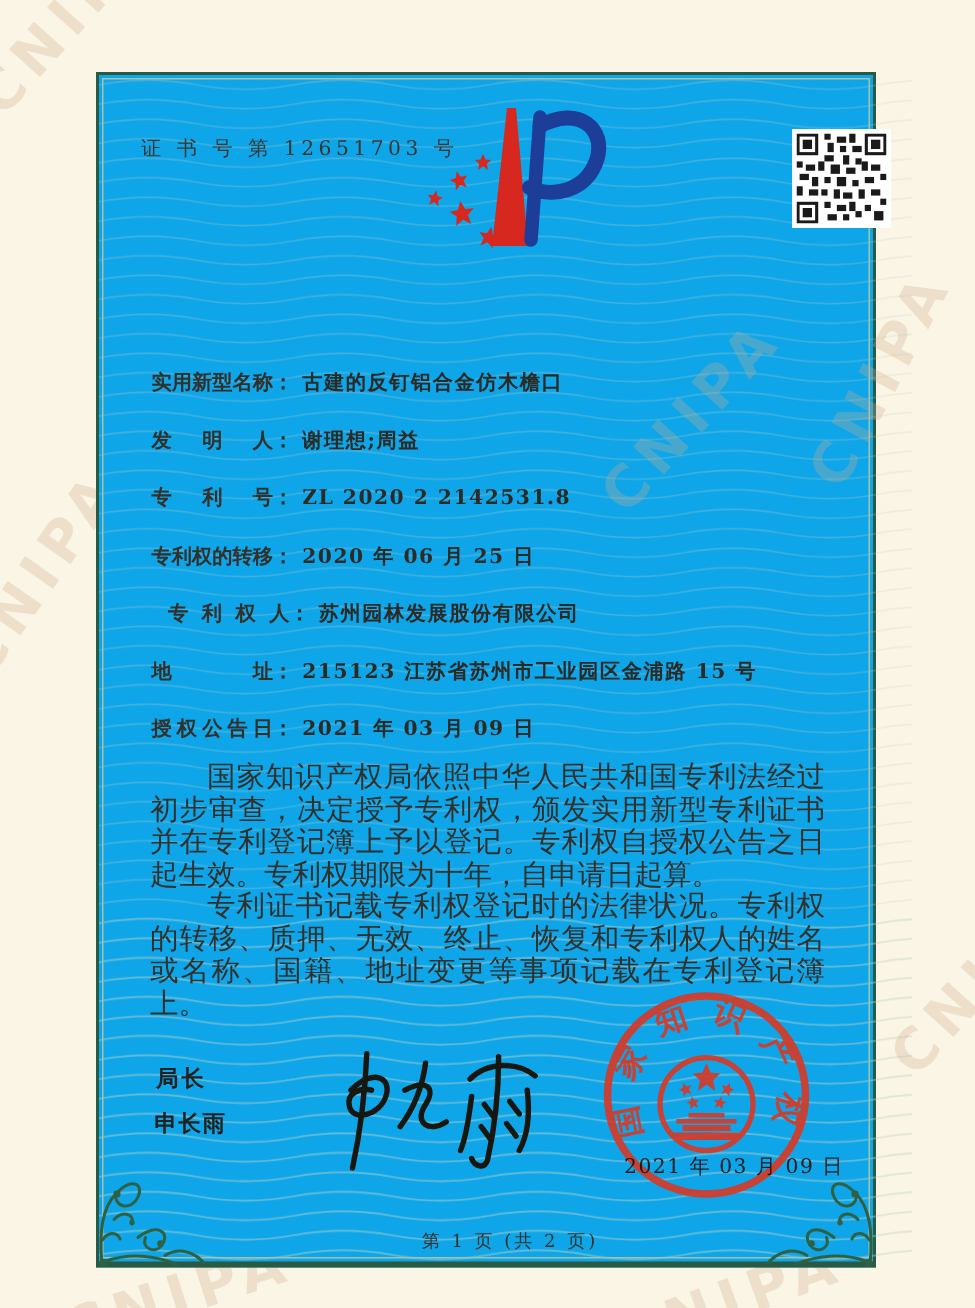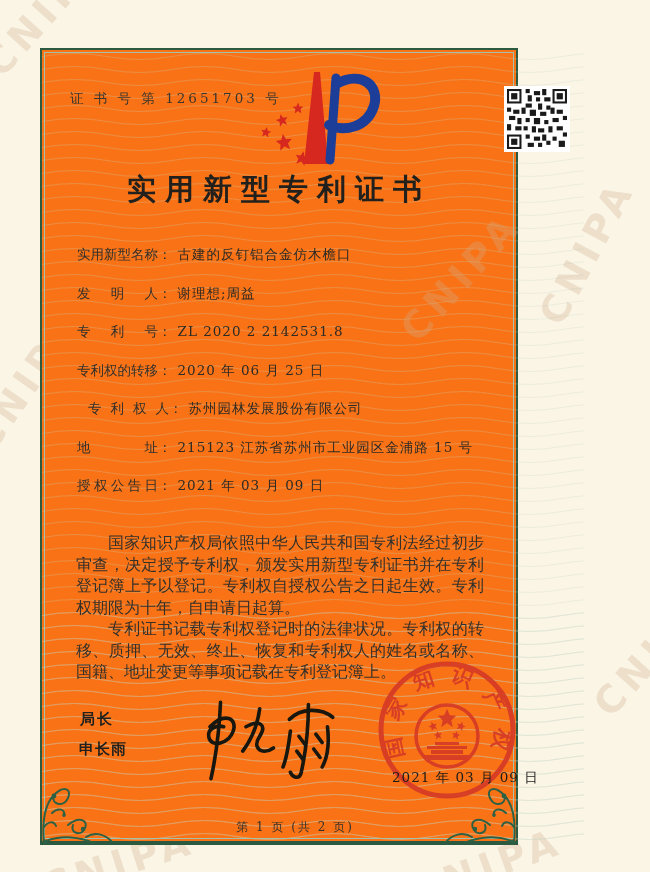--- a/index.html
+++ b/index.html
@@ -13,55 +13,55 @@
   
   .wm{
     position:absolute;z-index:1;
     font-family:"DejaVu Sans","Liberation Sans",sans-serif;
     font-weight:bold;font-size:38px;letter-spacing:6px;
     color:rgba(206,173,139,0.30);
     white-space:nowrap;pointer-events:none;
   }
   
   .cert-frame{
-    position:absolute;left:40px;top:48px;width:478px;height:797px;
+    position:absolute;left:64px;top:48px;width:520px;height:797px;
     border:2px solid #2b5a41;border-bottom-width:4px;
     box-sizing:border-box;z-index:2;
-    background:#f97316;
+    background:#0ea5e9;
   }
   .inner-line{
     position:absolute;left:2px;top:2px;right:2px;bottom:2px;
     border:1px solid #a3c2ab;pointer-events:none;
   }
   .guilloche{position:absolute;inset:0;pointer-events:none;opacity:.55;}
   
   .cert-no{
     position:absolute;left:28px;top:40px;
     font-size:13.5px;letter-spacing:3px;color:#3a362f;
   }
   .logo{position:absolute;left:210px;top:20px;width:132px;height:98px;}
   .qr{position:absolute;left:462px;top:36px;width:60px;height:60px;background:#fff;padding:3px;}
   .cert-title{
     position:absolute;left:0;right:0;top:120px;text-align:center;
     font-size:29px;font-weight:bold;letter-spacing:9px;color:#21201d;
   }
   
   .fields{position:absolute;left:35px;right:33px;top:196px;font-size:13.5px;}
-  .field-row{position:absolute;left:0;right:0;height:19px;white-space:nowrap;}
+  .field-row{position:absolute;left:0;right:0;height:19px;white-space:nowrap;font-weight:bold;}
   .field-label{
     display:inline-block;width:81px;text-align:justify;text-align-last:justify;
     vertical-align:top;color:#33302a;
   }
   .field-colon{display:inline-block;margin-right:6px;}
   .field-value{letter-spacing:1px;color:#2c2a25;}
   .pair2{position:absolute;left:235px;top:0;}
   
   .body-text{
     position:absolute;left:34px;right:32px;top:458px;
-    font-size:16px;line-height:21.5px;text-align:justify;color:#32302b;margin-top:24px;
+    font-size:19px;line-height:21.5px;text-align:justify;color:#32302b;
   }
   .body-text p{margin:0;text-indent:2em;}
   
   .director-title{
     position:absolute;left:38px;top:660px;
     font-family:Liberation Serif, serif;
     font-weight:bold;font-size:15px;color:#23211e;letter-spacing:2px;
   }
   .director-name{
     position:absolute;left:37px;top:690px;
@@ -174,21 +174,20 @@
           <rect x="13" y="23" width="3" height="2"></rect>
           <rect x="17" y="22" width="2" height="3"></rect>
         <rect x="10" y="26" width="3" height="2"></rect>
           <rect x="15" y="26" width="2" height="2"></rect>
           <rect x="19" y="25" width="2" height="2"></rect>
         <rect x="22" y="23" width="2" height="2"></rect>
           <rect x="25" y="25" width="3" height="3"></rect>
       </g>
     </svg>
 
-    <div class="cert-title">实用新型专利证书</div>
 
     <div class="fields">
       <div class="field-row" style="top:0;">
         <span class="field-label">实用新型名称</span><span class="field-colon">：</span><span class="field-value">古建的反钉铝合金仿木檐口</span>
       </div>
       <div class="field-row" style="top:39px;">
         <span class="field-label">发明人</span><span class="field-colon">：</span><span class="field-value">谢理想;周益</span>
       </div>
       <div class="field-row" style="top:77px;">
         <span class="field-label">专利号</span><span class="field-colon">：</span><span class="field-value">ZL 2020 2 2142531.8</span>

